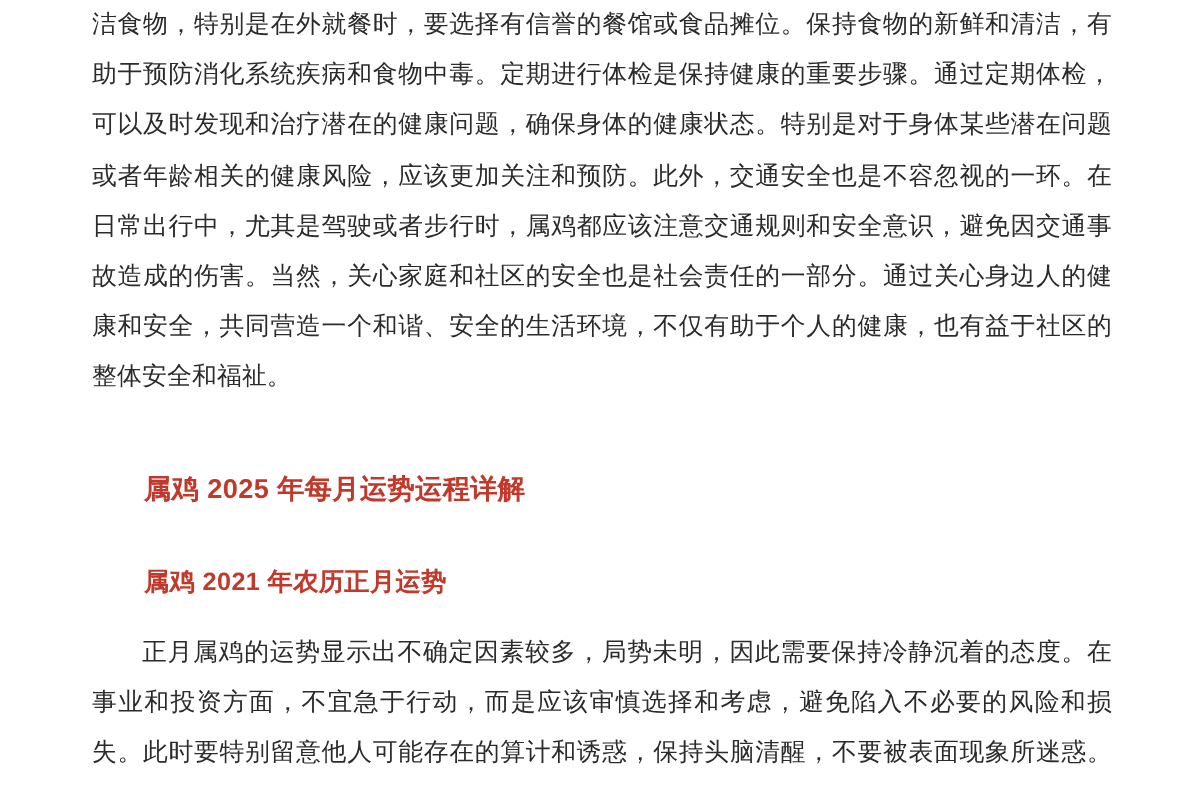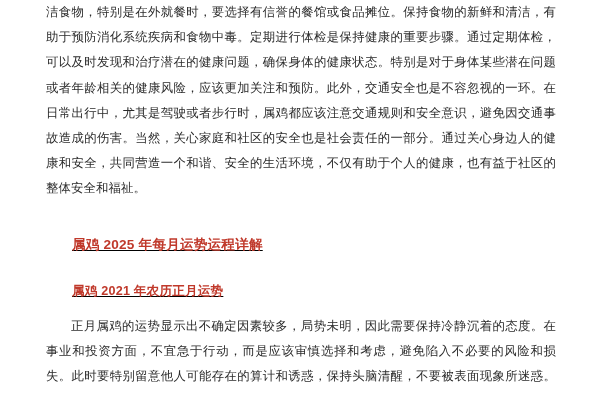--- a/index.html
+++ b/index.html
@@ -60,21 +60,20 @@
     height: 22px;
   }
   .spacer-sm {
     height: 10px;
   }
   .indent-block {
     text-indent: 25px;
   }
   .heading-indent {
     padding-left: 26px;
-    text-decoration: underline;
   }
   .clip-bottom {
     position: absolute;
     left: 0;
     right: 0;
     bottom: 0;
     height: 6px;
     background: #ffffff;
   }
 </style>

